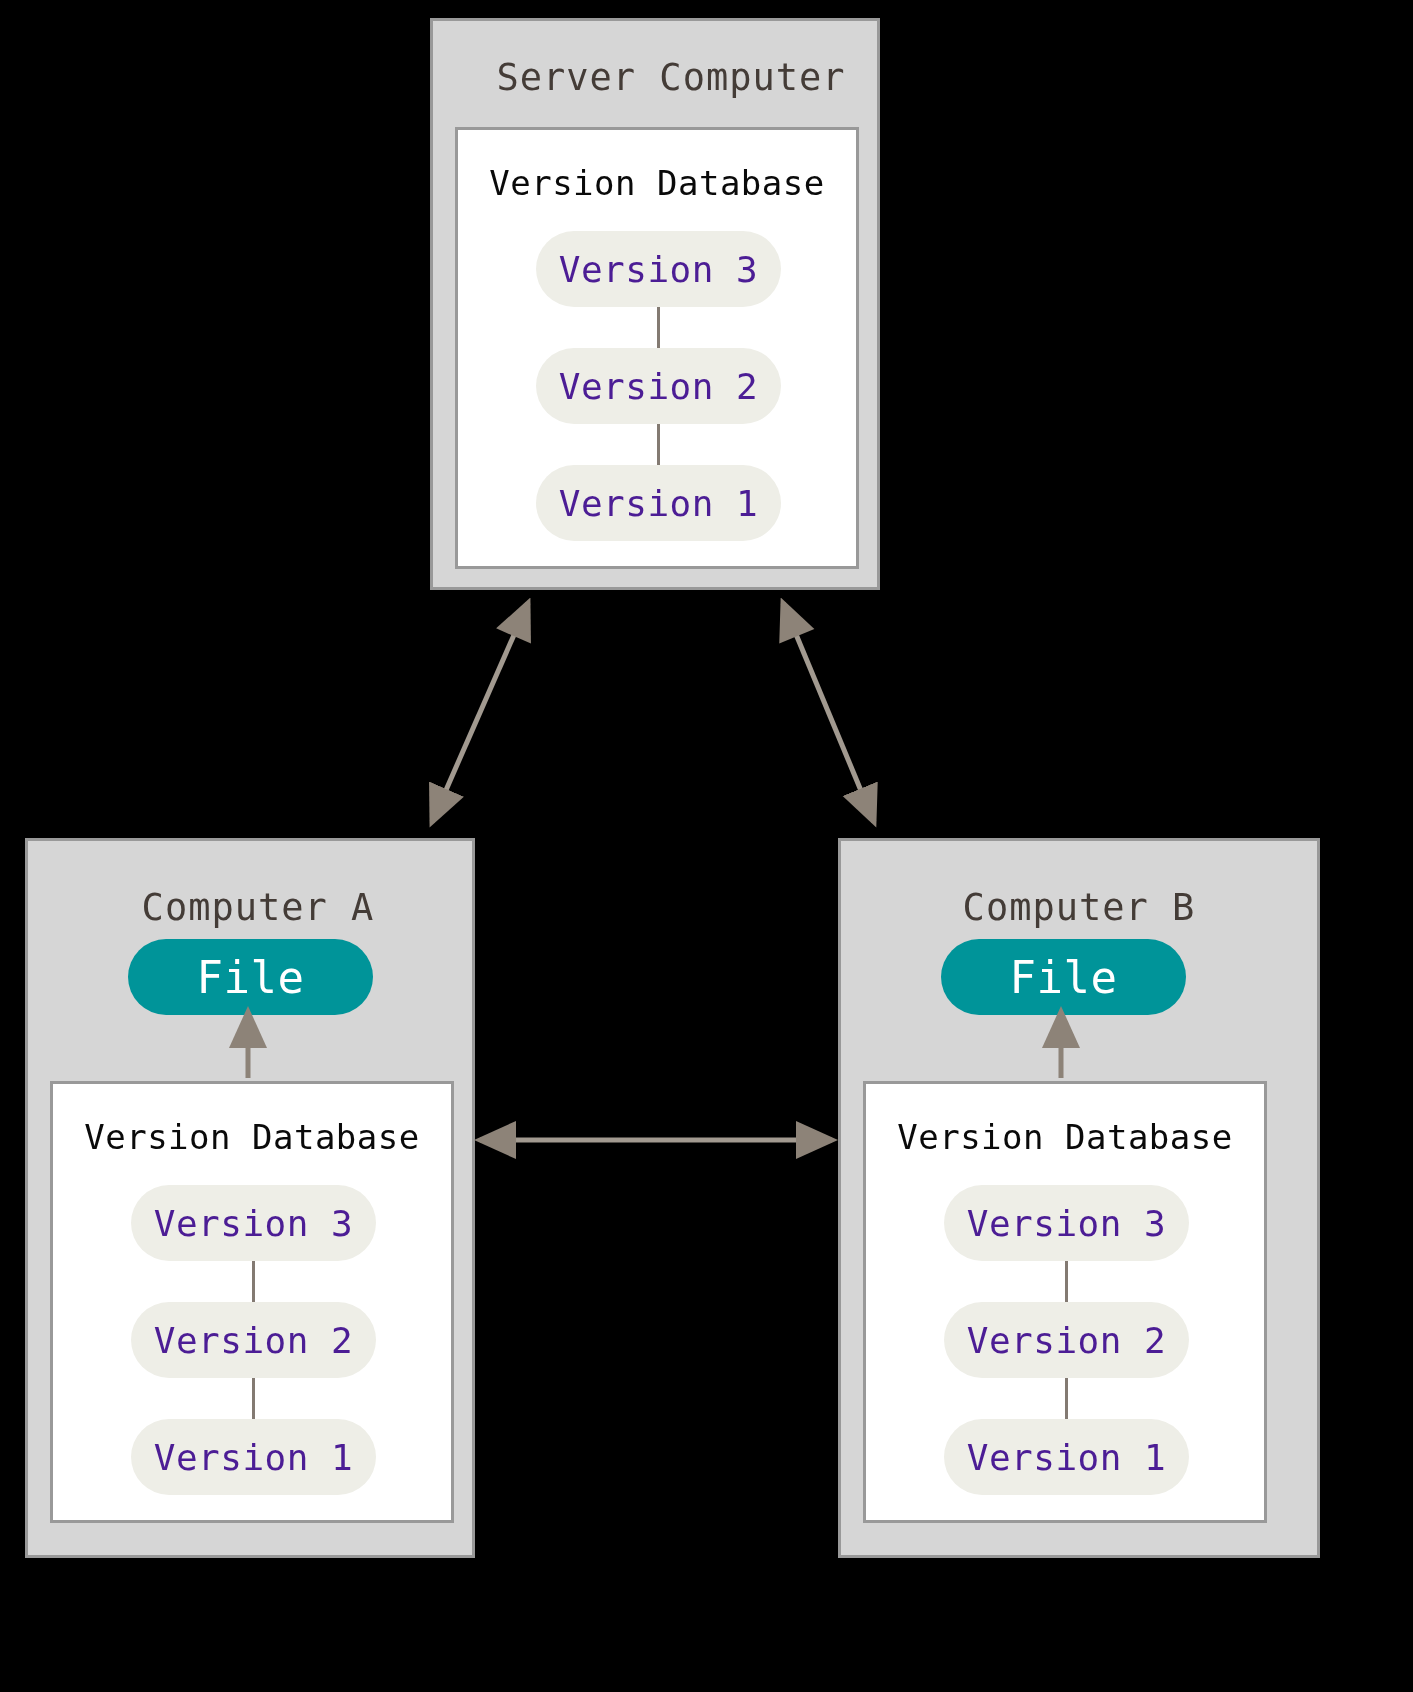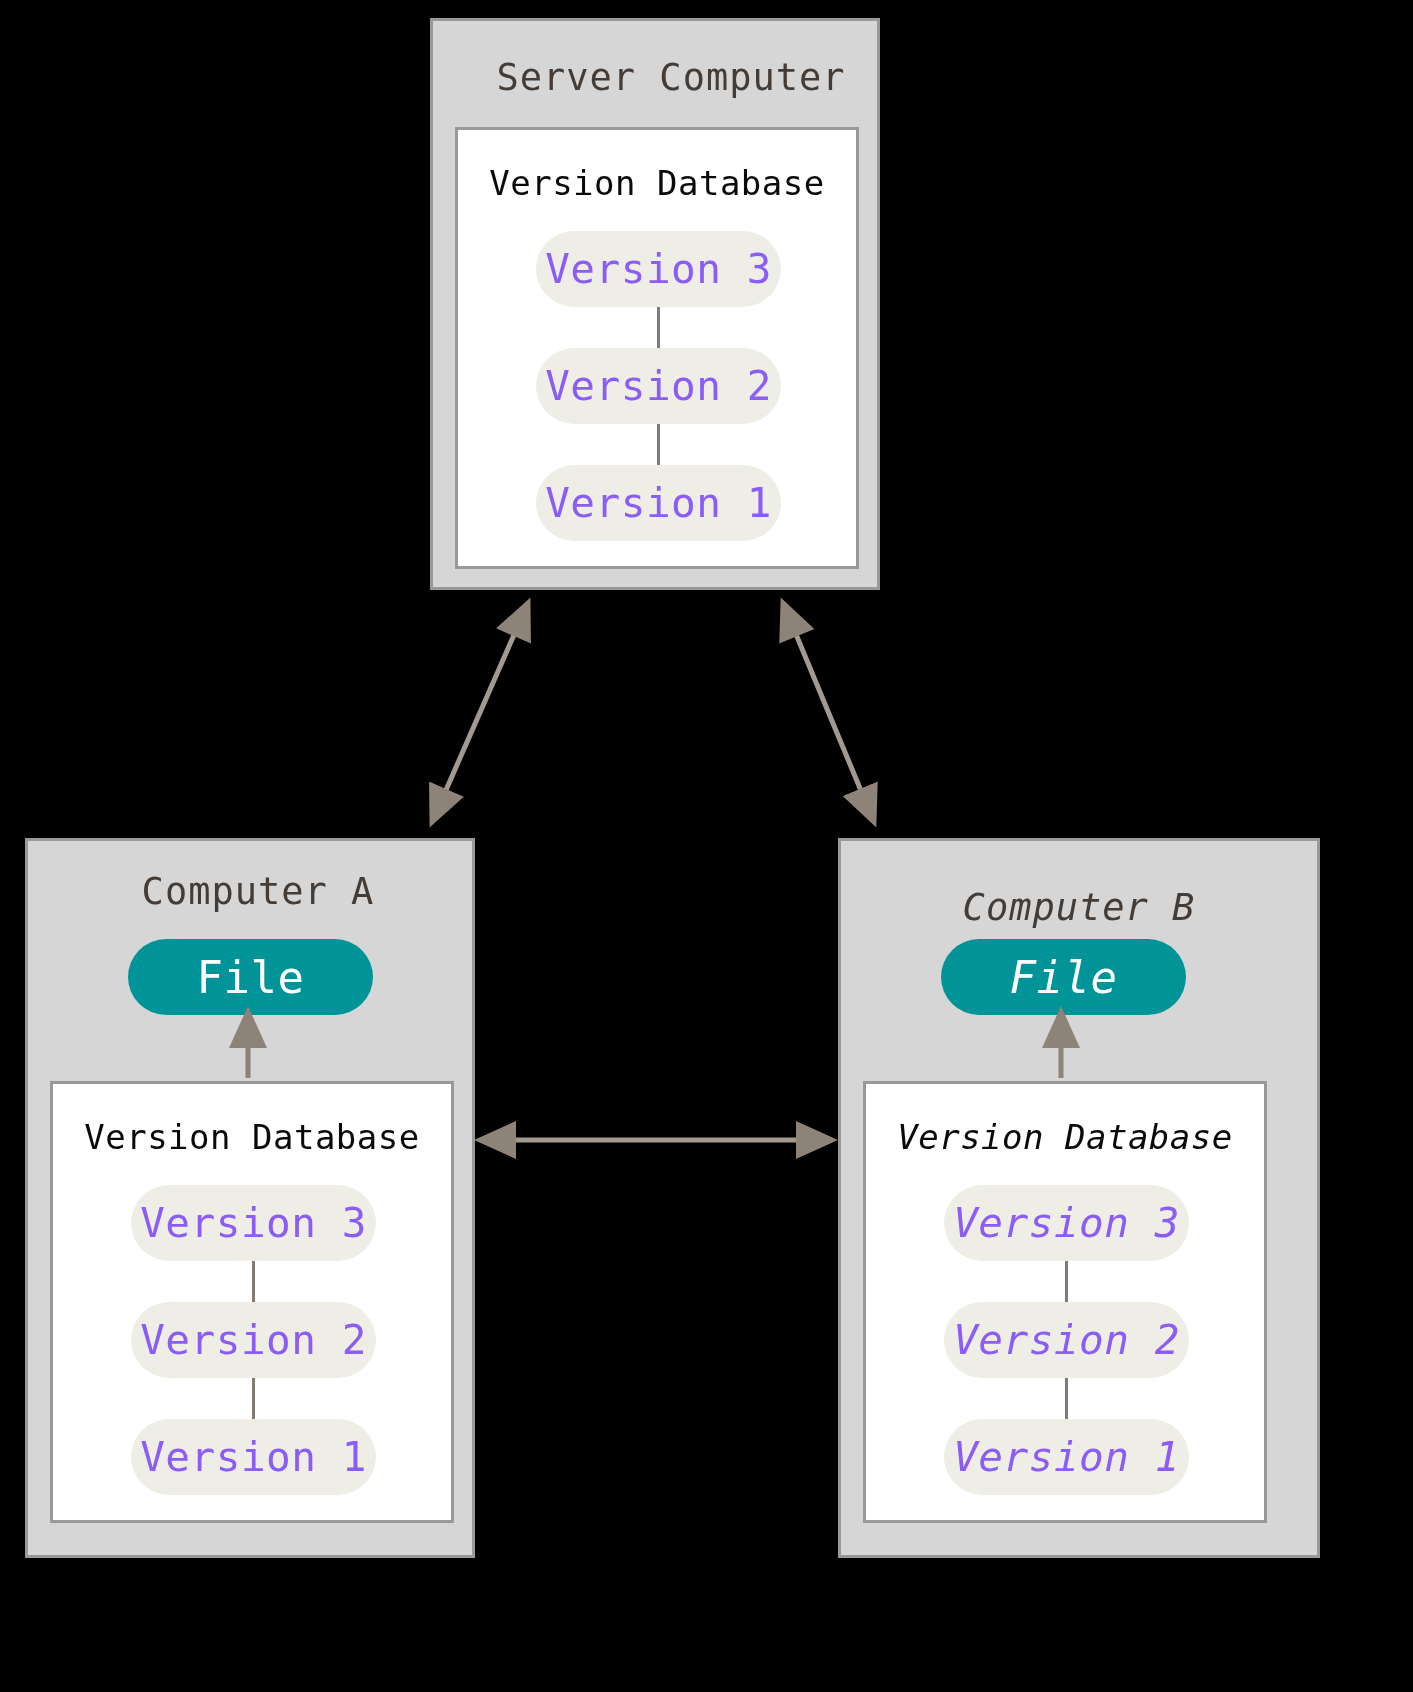--- a/index.html
+++ b/index.html
@@ -65,25 +65,25 @@
     font-size: 34px;
     letter-spacing: 0.5px;
     line-height: 1;
     white-space: nowrap;
   }
 
   
   .pill {
     background: #eeeee7;
     border-radius: 999px;
-    color: #8b5cf6;
+    color: #4c1d95;
     display: flex;
     align-items: center;
     justify-content: center;
-    font-size: 41px;
+    font-size: 36px;
     letter-spacing: 0.5px;
     white-space: nowrap;
     box-sizing: border-box;
   }
 
   
   .file-pill {
     background: #009499;
     border-radius: 999px;
     color: #ffffff;
@@ -142,21 +142,21 @@
   
   #compA-box {
     left: 25px;
     top: 838px;
     width: 450px;
     height: 720px;
   }
   #compA-title {
     position: absolute;
     left: 0; right: 0;
-    top: 32px;
+    top: 48px;
     padding-left: 16px;
   }
   #compA-file {
     position: absolute;
     left: 100px;
     top: 98px;
     width: 245px;
     height: 76px;
   }
   #compA-db-panel {
@@ -181,21 +181,20 @@
   #a-v1 { top: 335px; }
   #a-chain-1 { left: 199px; top: 177px; height: 41px; }
   #a-chain-2 { left: 199px; top: 294px; height: 41px; }
 
   
   #compB-box {
     left: 838px;
     top: 838px;
     width: 482px;
     height: 720px;
-    font-style: italic;
   }
   #compB-title {
     position: absolute;
     left: 0; right: 0;
     top: 48px;
   }
   #compB-file {
     position: absolute;
     left: 100px;
     top: 98px;

